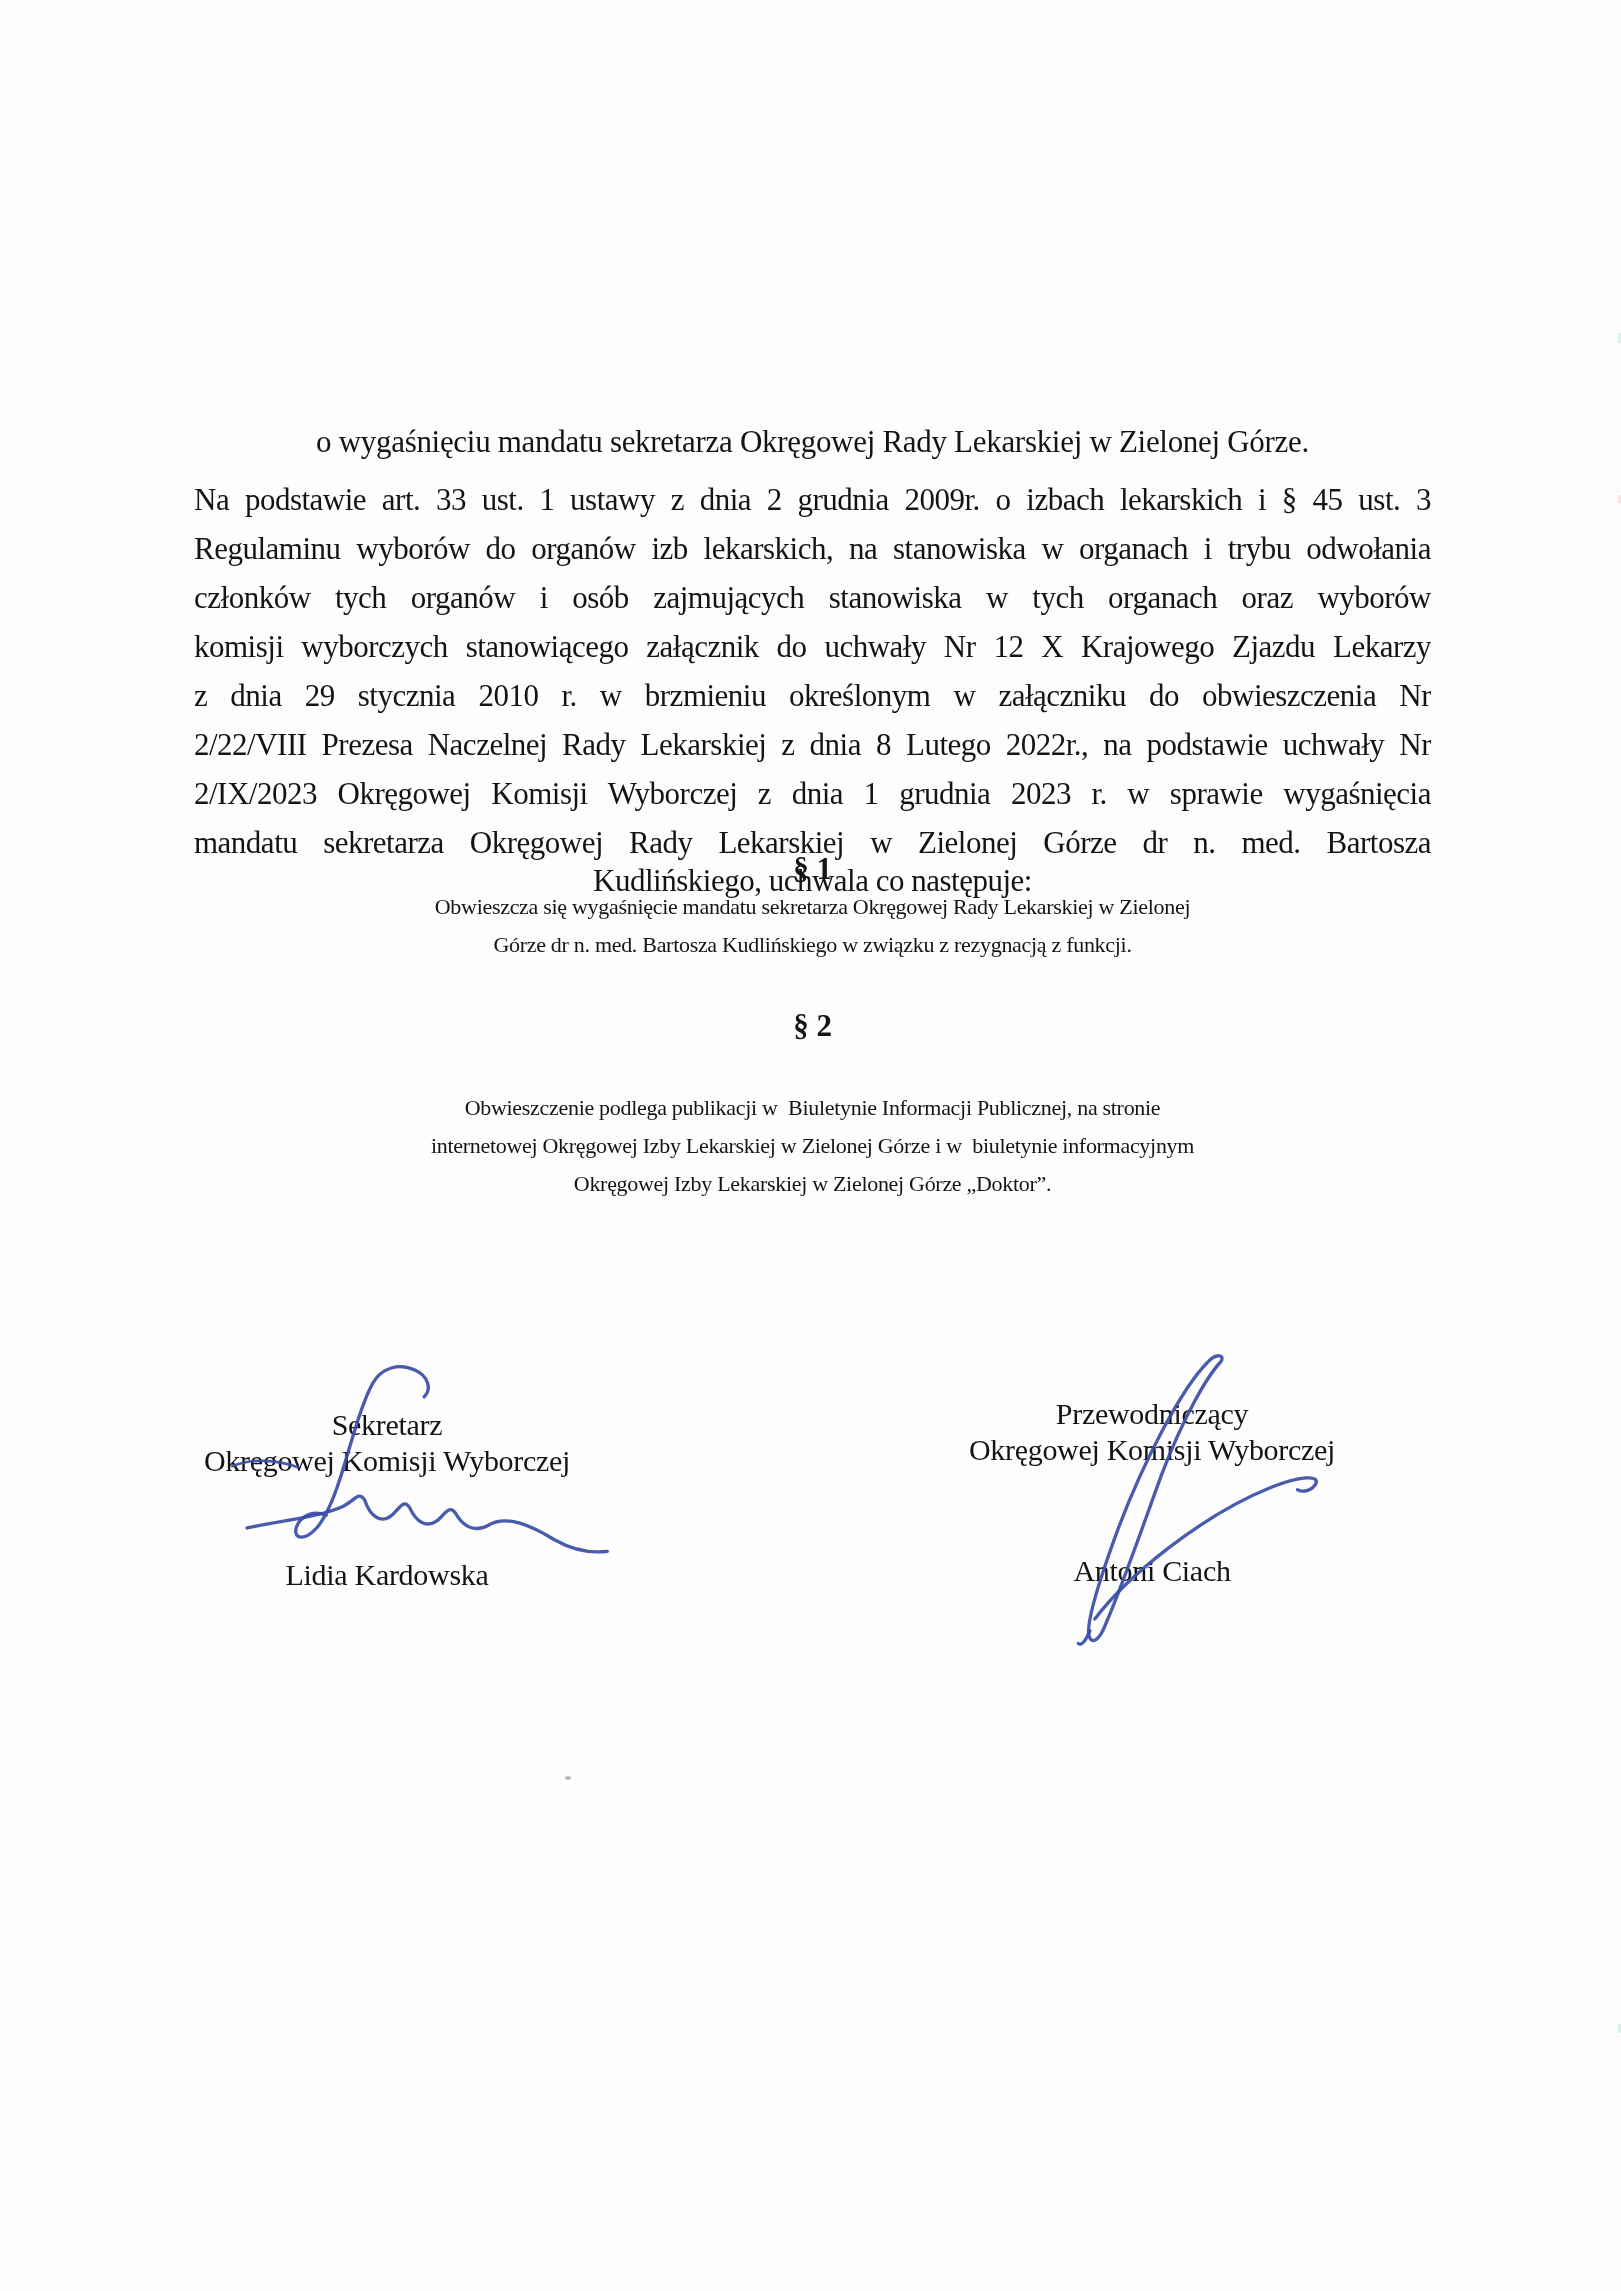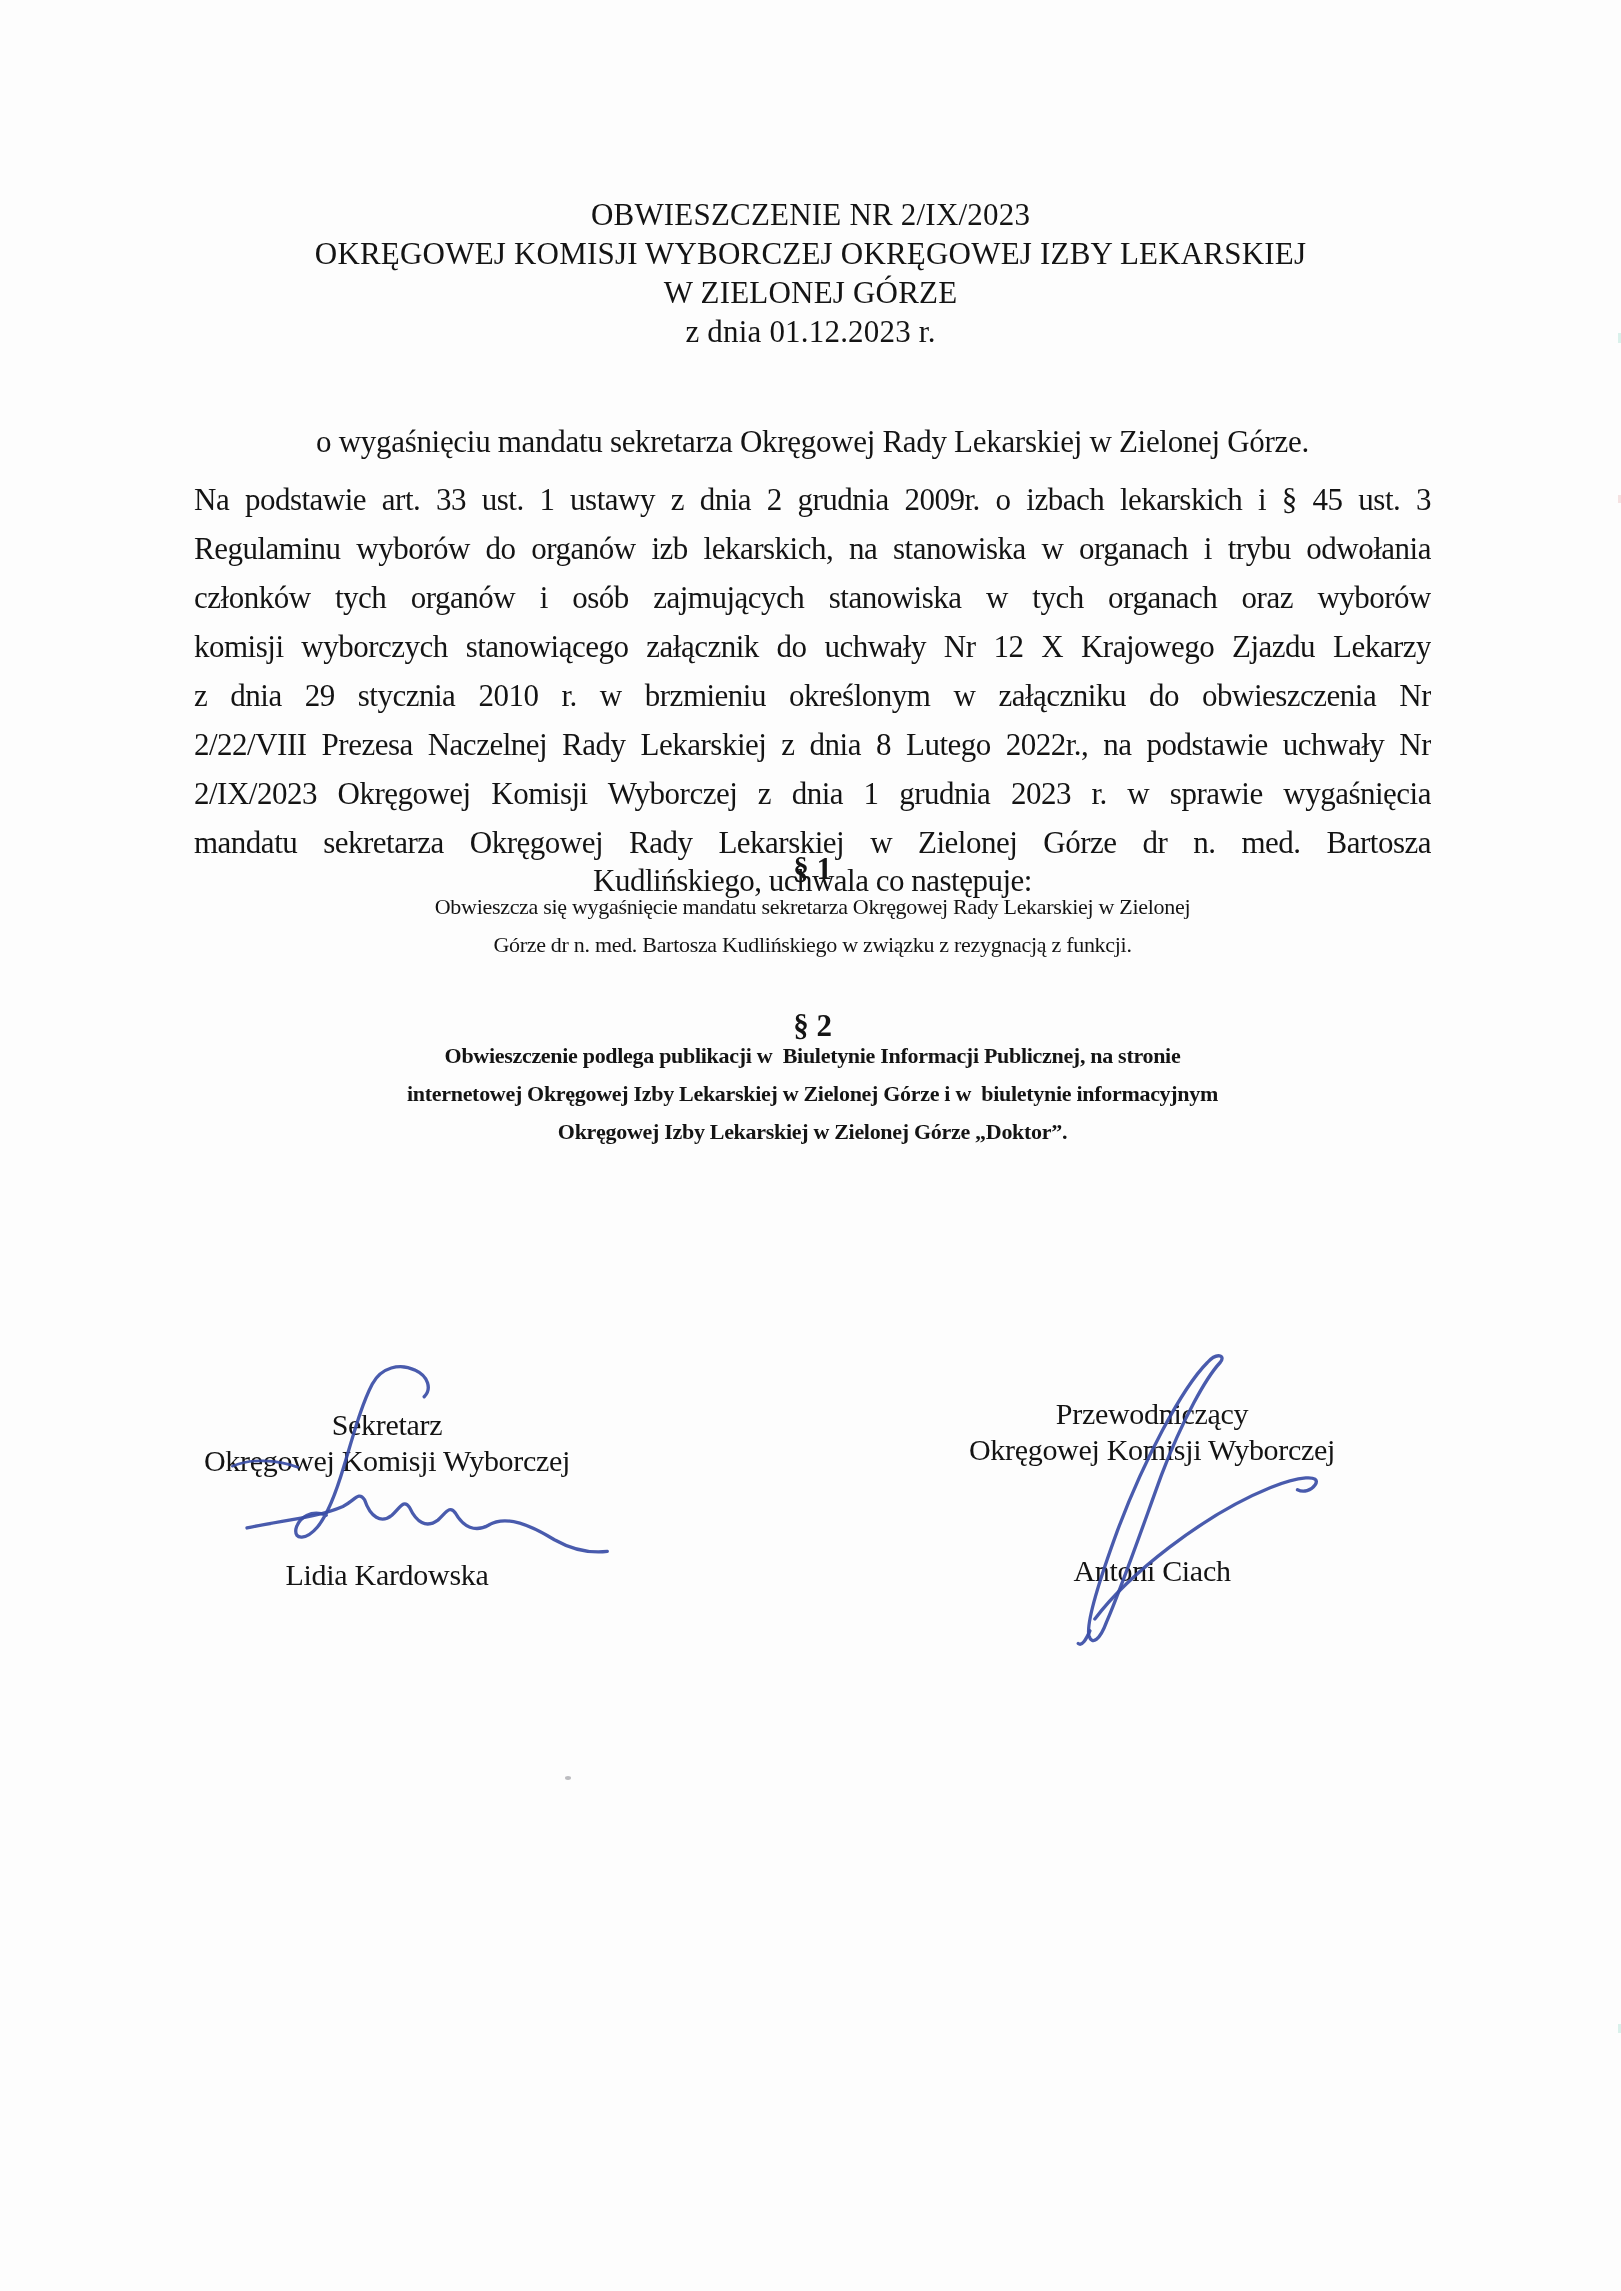--- a/index.html
+++ b/index.html
@@ -36,21 +36,21 @@
     text-align:center;font-weight:bold;font-size:31px;line-height:39px;
   }
   .sec-body{
     position:absolute;left:194px;width:1237px;
     text-align:center;font-size:22px;line-height:38px;letter-spacing:-0.3px;
   }
   .sec-body .cline{white-space:pre;height:38px;}
   #sec1-heading{top:849px;}
   #sec1-body{top:888px;}
   #sec2-heading{top:1006px;}
-  #sec2-body{top:1037px;font-weight:bold;}
+  #sec2-body{top:1089px;}
   
   .sig-block{position:absolute;width:392px;text-align:center;font-size:30px;line-height:36px;letter-spacing:-0.3px;}
   #sig-left-role{left:191px;top:1390px;margin-top:17px;}
   #sig-right-role{left:956px;top:1396px;}
   .sig-name{position:absolute;width:392px;text-align:center;font-size:30px;line-height:36px;letter-spacing:-0.3px;}
   #sig-left-name{left:191px;top:1549px;margin-top:8px;}
   #sig-right-name{left:956px;top:1553px;}
   
   .sig-svg{position:absolute;left:176px;top:1339px;width:1215px;height:327px;}
   .sig-path{fill:none;stroke:var(--sig-ink,#3a4da6);stroke-width:3.4;stroke-linecap:round;stroke-linejoin:round;opacity:.92;}
@@ -61,26 +61,20 @@
   .edge-noise{position:absolute;right:0;width:2.9px;opacity:.18;}
   #edge-noise-1{top:333px;height:9.8px;background:#3bbf9a;}
   #edge-noise-2{top:495px;height:7.8px;background:#d46a6a;}
   #edge-noise-3{top:2024px;height:8.8px;background:#3bbf9a;}
 </style>
 </head>
 <body>
 
 <div class="page">
 
-  <div class="doc-header">
-    <div>OBWIESZCZENIE NR 2/IX/2023</div>
-    <div>OKRĘGOWEJ KOMISJI WYBORCZEJ OKRĘGOWEJ IZBY LEKARSKIEJ</div>
-    <div>W ZIELONEJ GÓRZE</div>
-    <div>z dnia 01.12.2023 r.</div>
-  </div>
 
   <div class="doc-subject">o wygaśnięciu mandatu sekretarza Okręgowej Rady Lekarskiej w Zielonej Górze.</div>
 
   <div class="preamble">
     <div class="jline">Na podstawie art. 33 ust. 1 ustawy z dnia 2 grudnia 2009r. o izbach lekarskich i § 45 ust. 3</div>
     <div class="jline">Regulaminu wyborów do organów izb lekarskich, na stanowiska w organach i trybu odwołania</div>
     <div class="jline">członków tych organów i osób zajmujących stanowiska w tych organach oraz wyborów</div>
     <div class="jline">komisji wyborczych stanowiącego załącznik do uchwały Nr 12 X Krajowego Zjazdu Lekarzy</div>
     <div class="jline">z dnia 29 stycznia 2010 r. w brzmieniu określonym w załączniku do obwieszczenia Nr</div>
     <div class="jline">2/22/VIII Prezesa Naczelnej Rady Lekarskiej z dnia 8 Lutego 2022r., na podstawie uchwały Nr</div>

